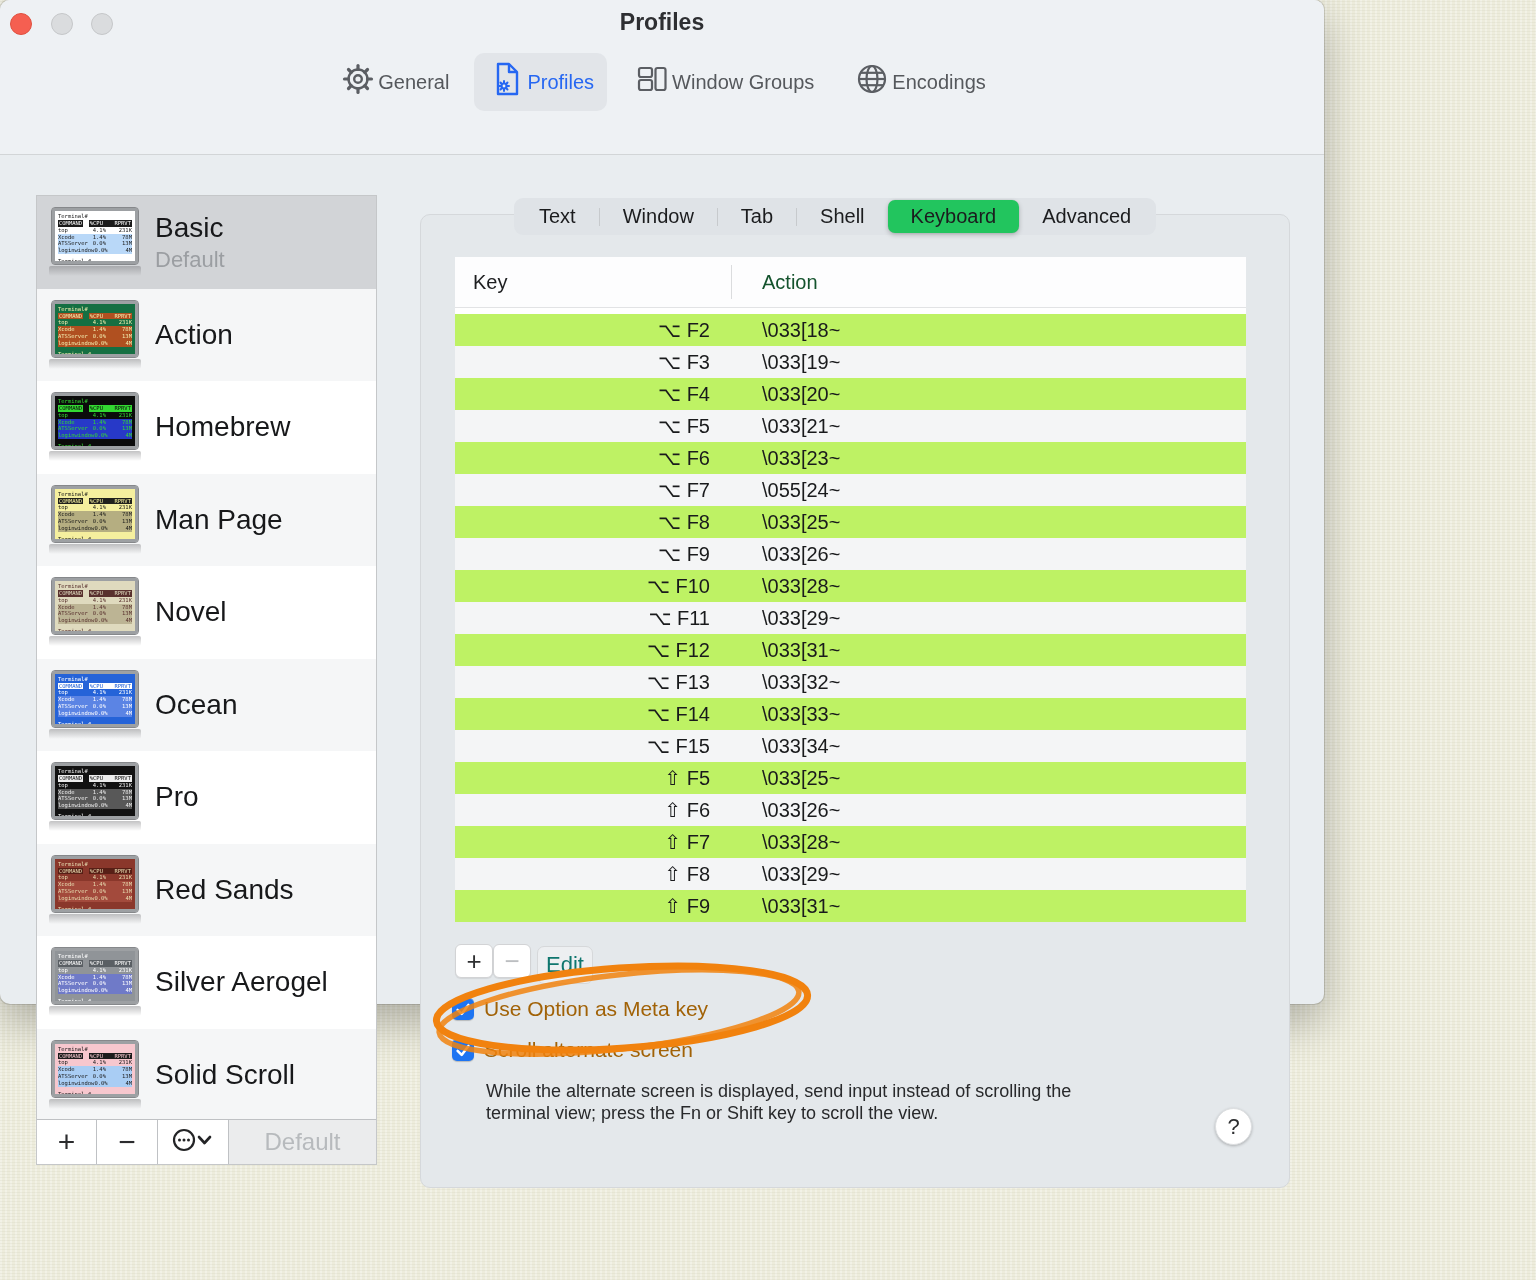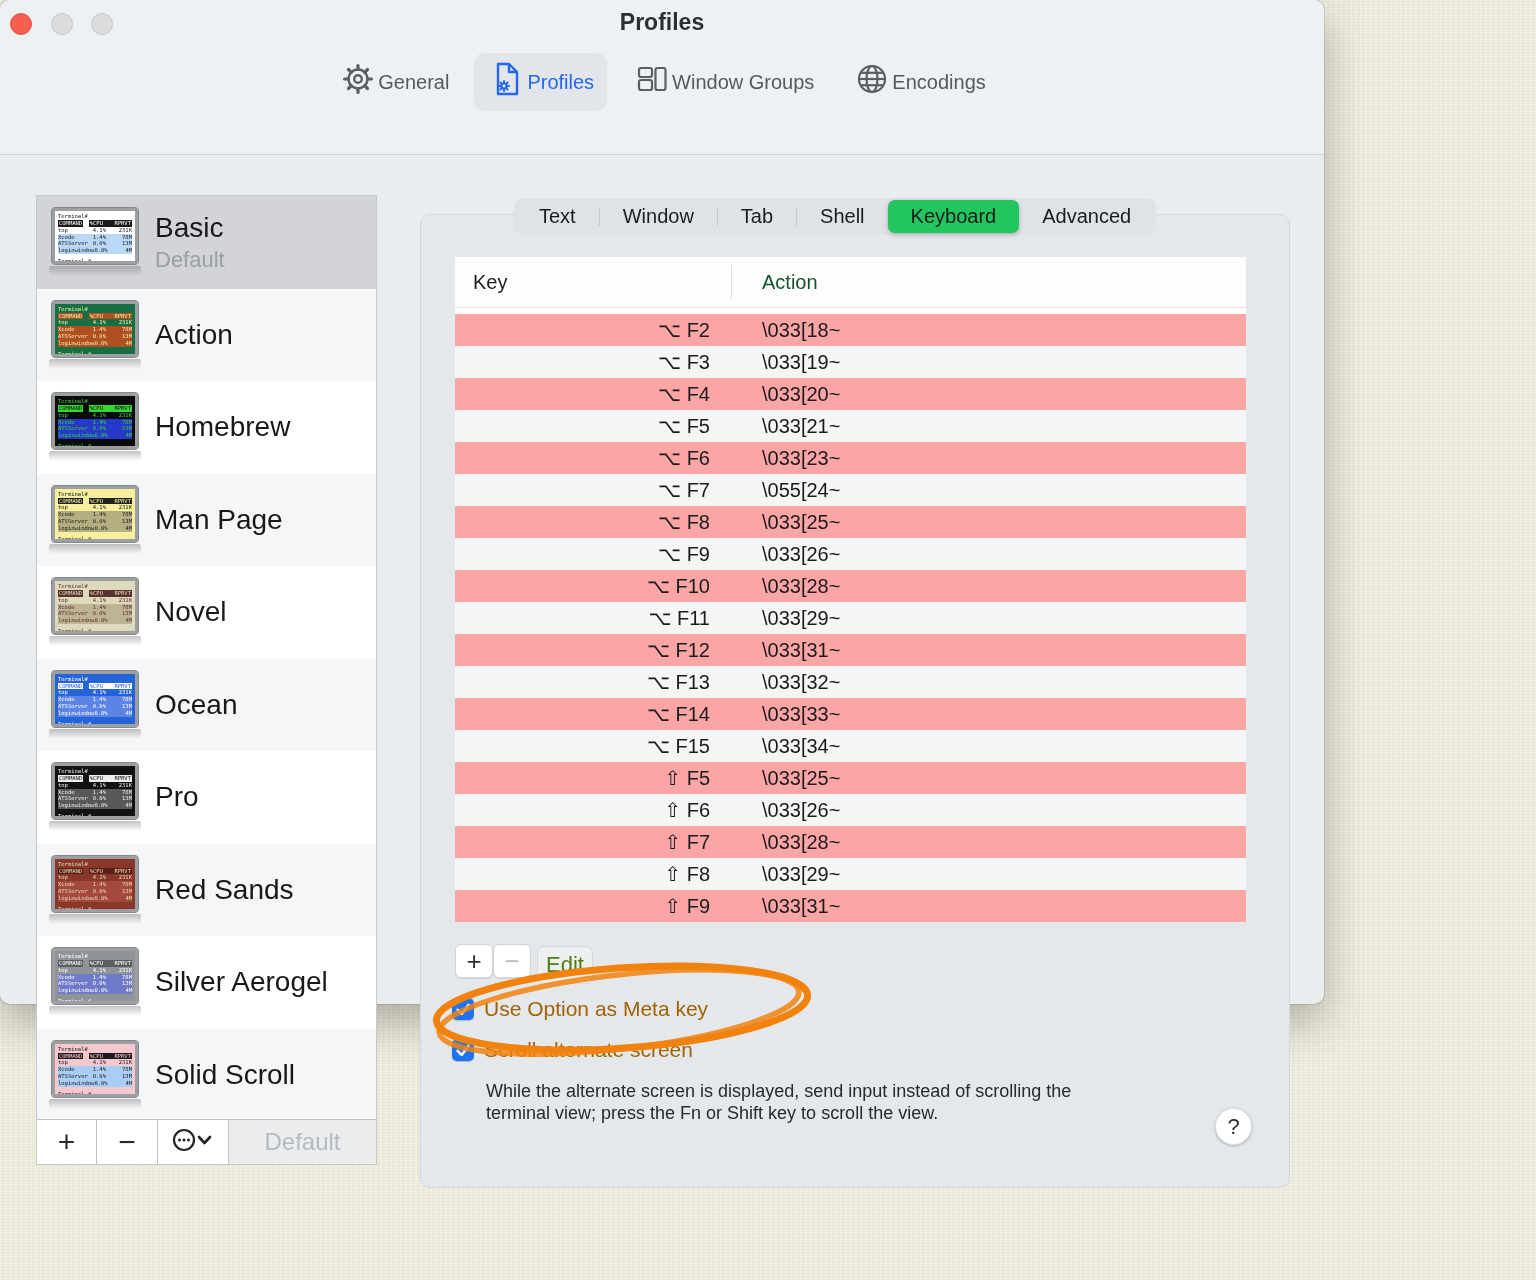--- a/index.html
+++ b/index.html
@@ -94,37 +94,37 @@
   .seg-active{background:#22c55e;font-weight:400;box-shadow:0 0 0 .5px rgba(0,0,0,.05), 0 2px 5px rgba(0,0,0,.22);}
   .seg-sep{width:1px;height:18px;background:#c7cacd;}
   
   .ktable{position:absolute;left:455px;top:257px;width:791px;}
   .thead{height:51px;background:#fdfdfe;display:flex;align-items:center;border-bottom:1px solid #e2e3e5;box-sizing:border-box;}
   .th-key{width:276px;padding-left:18px;box-sizing:border-box;font-size:20px;color:#1d1e20;}
   .th-sep{width:1px;height:34px;background:#dbdcde;}
   .th-action{padding-left:30px;font-size:20px;color:#14532d;}
   .tbody{background:#fff;}
   .sliver{height:6px;background:#fff;}
-  .trow{height:32px;display:flex;align-items:center;background:#fca5a5;font-size:20px;color:#191a1c;}
+  .trow{height:32px;display:flex;align-items:center;background:#bef264;font-size:20px;color:#191a1c;}
   .trow.alt{background:#f4f5f6;}
   .td-key{width:276px;padding-right:21px;box-sizing:border-box;text-align:right;}
   .td-action{padding-left:31px;}
   
   .btn-add,.btn-remove{
     position:absolute;width:38px;height:34px;top:944px;background:#fff;
     border:1px solid #d2d3d5;border-radius:6px;box-sizing:border-box;
     display:flex;align-items:center;justify-content:center;
     box-shadow:0 1px 1px rgba(0,0,0,.08);font-size:26px;font-weight:300;color:#2f3032;
   }
   .btn-add{left:455px;}
   .btn-remove{left:493px;color:#bcbec1;}
   .btn-edit{
     position:absolute;left:537px;top:946px;width:56px;height:38px;
     background:#edeff1;border:1px solid #d6d8da;border-radius:7px;box-sizing:border-box;
-    display:flex;align-items:center;justify-content:center;font-size:22px;color:#4d7c0f;
+    display:flex;align-items:center;justify-content:center;font-size:22px;color:#0f766e;
   }
   
   .optrow{position:absolute;left:452px;display:flex;align-items:center;height:26px;}
   .opt1{top:996px;}
   .opt2{top:1037px;}
   .cbox{
     width:22px;height:22px;border-radius:5px;background:#1d74f2;flex:0 0 22px;
     display:flex;align-items:center;justify-content:center;
     box-shadow:inset 0 1px 0 rgba(255,255,255,.25), 0 .5px 1px rgba(0,0,0,.2);
   }

